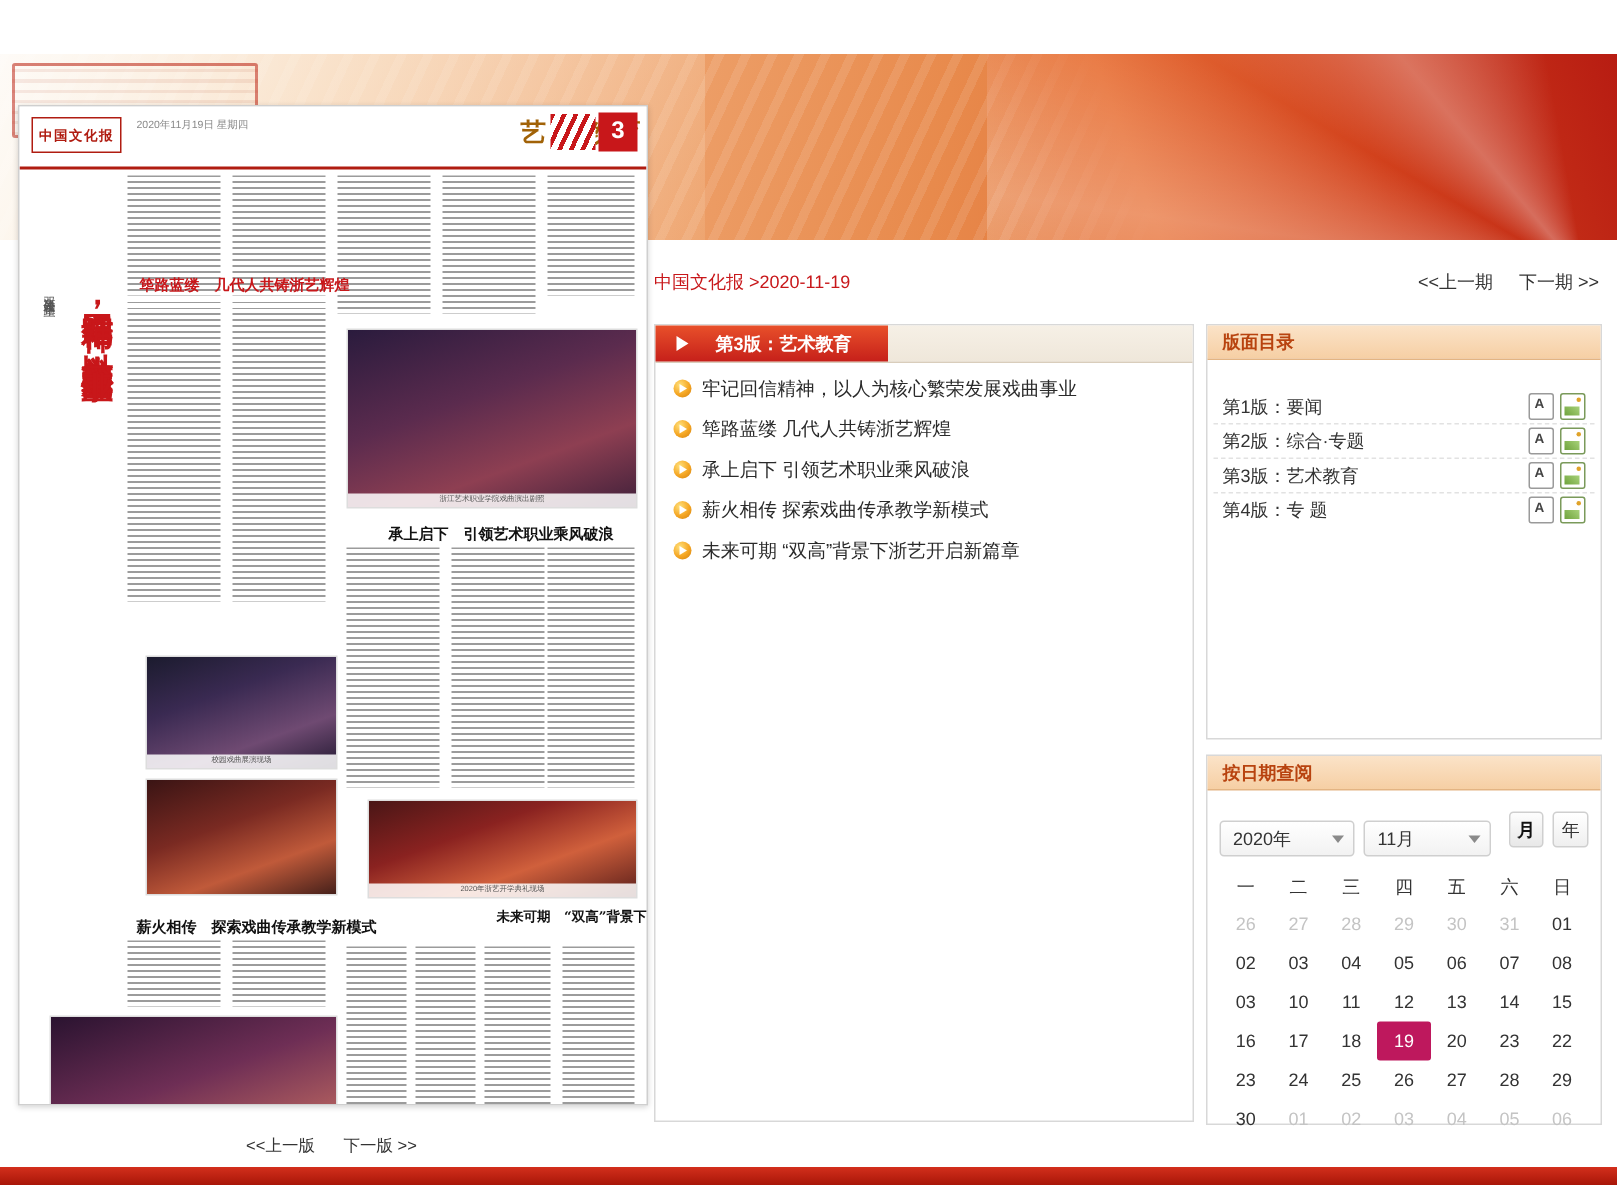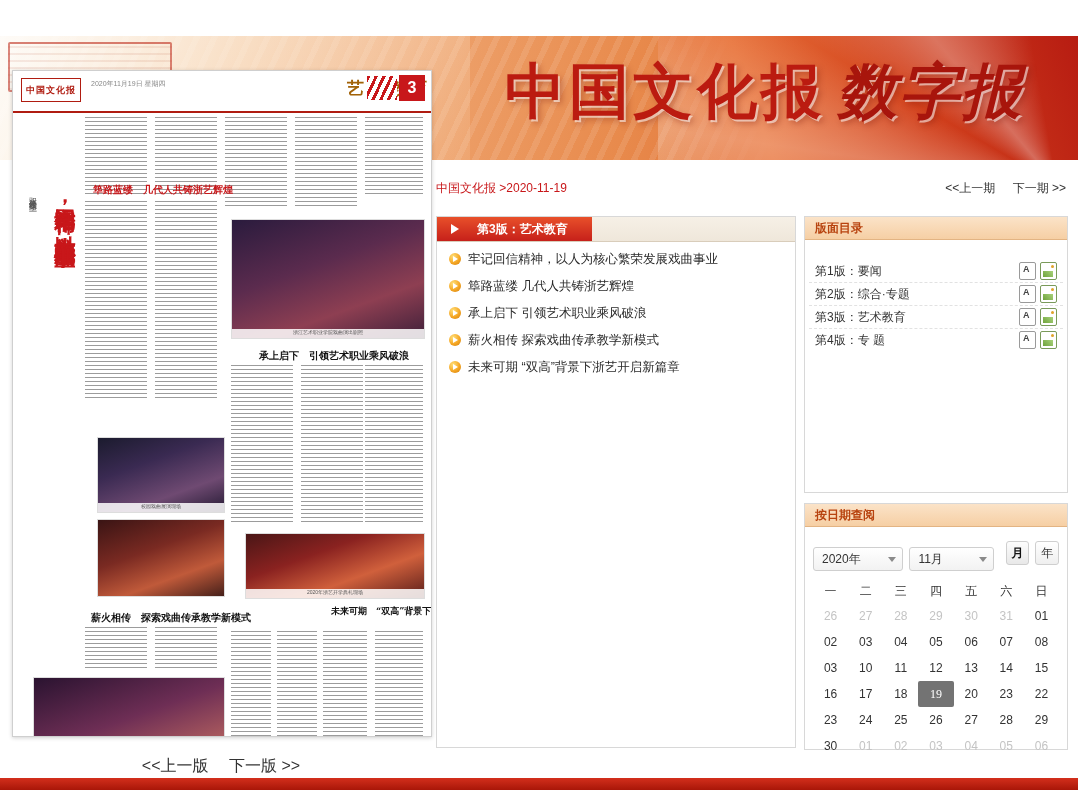--- a/index.html
+++ b/index.html
@@ -159,40 +159,37 @@
   .sel-month{width:70px;}
   .togglebtn{
     width:28px;height:22px;line-height:22px;text-align:center;font-size:12px;border:1px solid #cfcfcf;border-radius:3px;
     background:linear-gradient(180deg,#fff,#efefef);cursor:pointer;color:#333;
   }
   .togglebtn.active{background:linear-gradient(180deg,#fdfdfd,#e8e8e8);color:#111;font-weight:bold;}
   table.cal{width:246px;margin:2px auto 0 auto;border-collapse:collapse;}
   table.cal th{font-size:12px;color:#333;font-weight:normal;height:22px;}
   table.cal td{font-size:12px;color:#333;text-align:center;height:24px;width:35px;cursor:pointer;}
   table.cal td.mut{color:#c4c4c4;}
-  table.cal td.today{background:#737373;color:#fff;border-radius:2px;font-family:Liberation Serif, serif;}
-
-  
-  #bottom-pager{position:absolute;left:12px;top:756px;width:418px;text-align:center;font-size:16px;color:#333;}
+  table.cal td.today{background:#be185d;color:#fff;border-radius:2px;}
+
+  
+  #bottom-pager{position:absolute;left:12px;top:756px;width:418px;text-align:center;font-size:11px;color:#333;}
   #bottom-pager span{margin:0 8px;cursor:pointer;}
 
   
   #footer-red{position:absolute;left:0;top:778px;width:1078px;height:12px;background:linear-gradient(180deg,#d32f1c,#a81608);}
 </style>
 </head>
 <body>
 
 <div id="banner">
   <div class="topwhite"></div>
   <div class="ribbon"></div>
   <div class="leftpaper"></div>
   <div class="sunburst"></div>
-  <div class="masthead">
-    <span>中国文化报</span><span class="digi">数字报</span>
-  </div>
 </div>
 
 <div id="page-image">
   <div class="np-head">
     <div class="np-logo">中国文化报</div>
     <div class="np-head-mid">2020年11月19日 星期四</div>
     <div class="np-title">艺术教育</div>
     <div class="np-pagenum-slash"></div>
     <div class="np-pagenum">3</div>
   </div>

